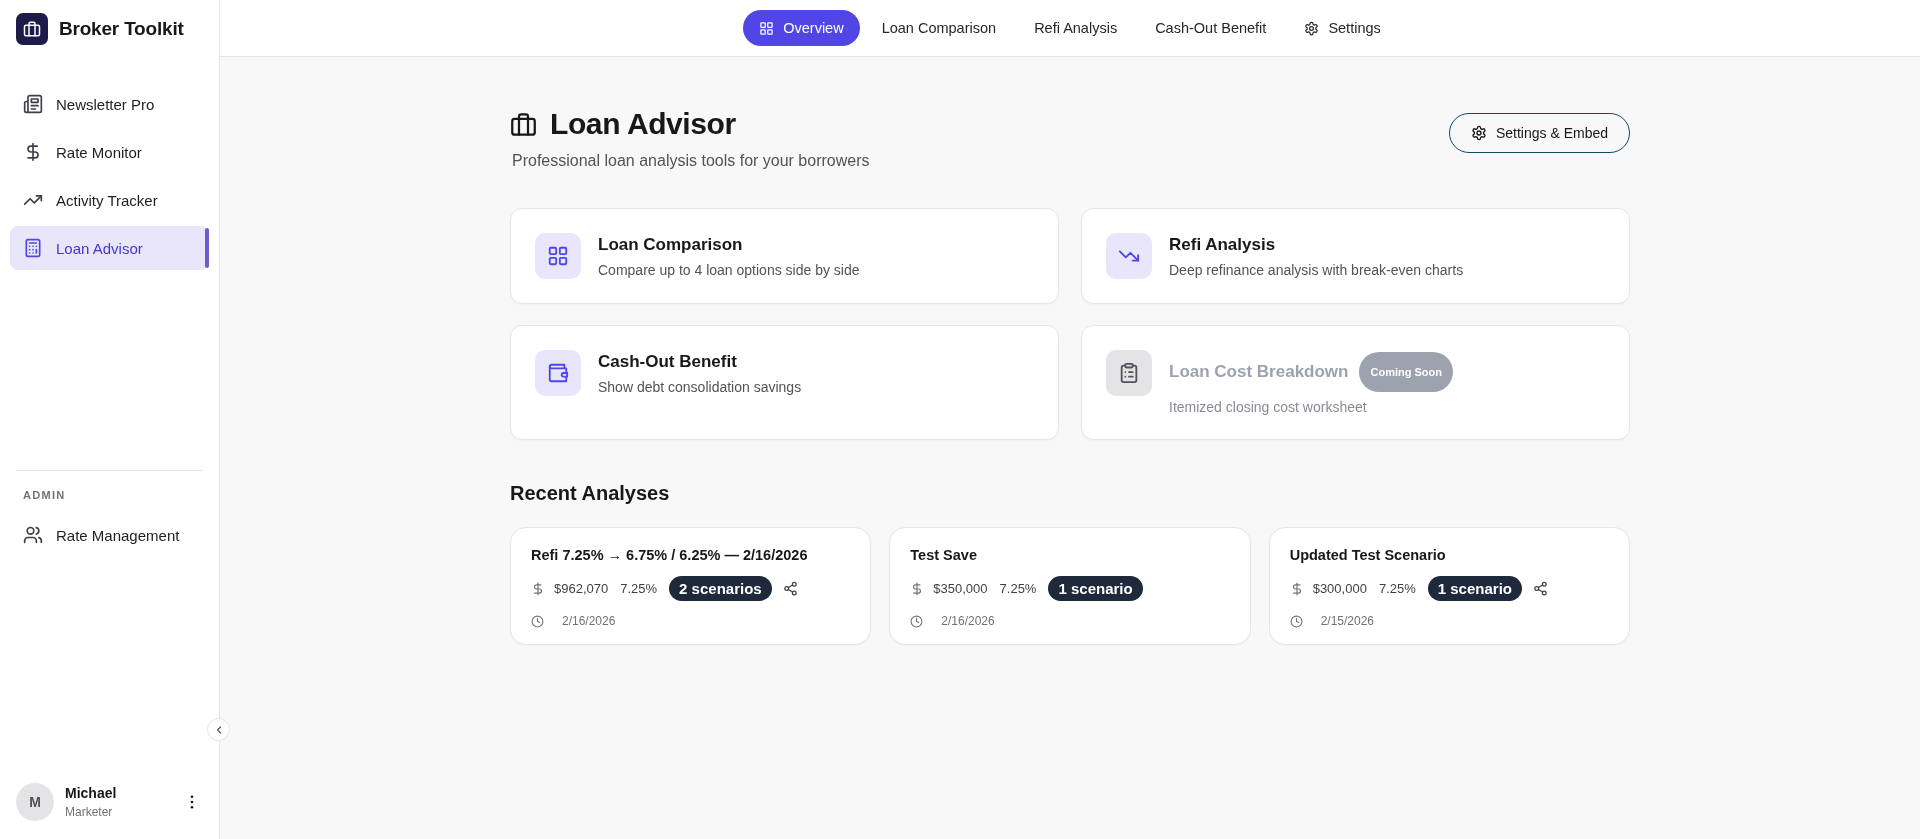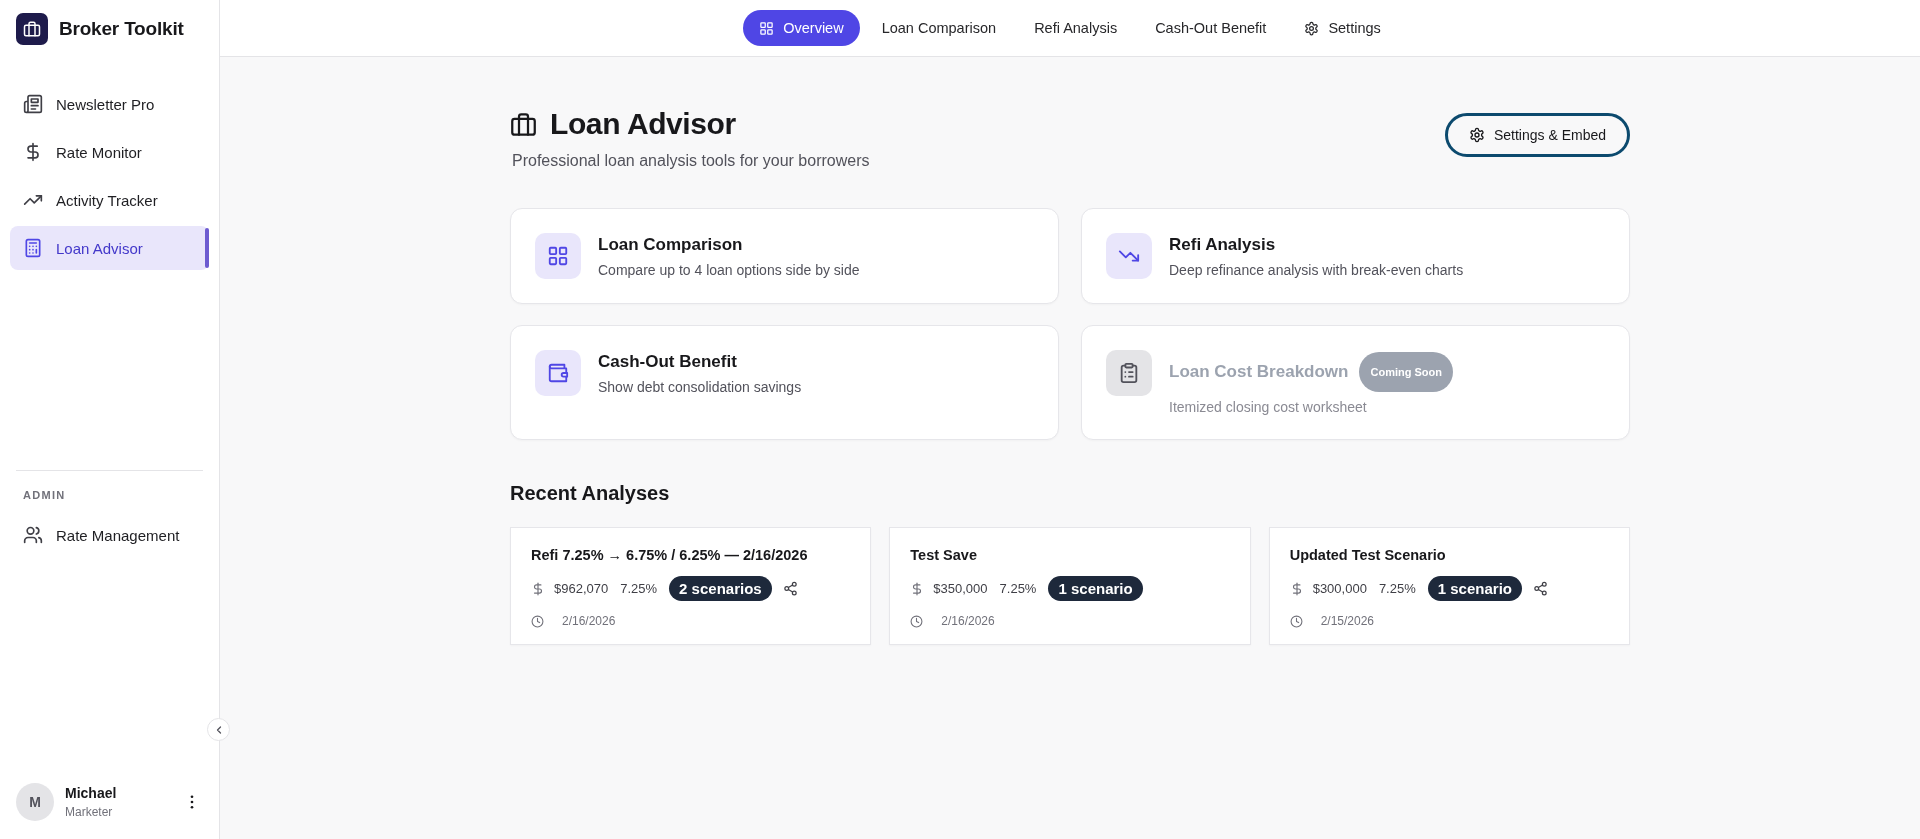--- a/index.html
+++ b/index.html
@@ -96,21 +96,21 @@
 
   .page-head { display: flex; justify-content: space-between; align-items: flex-start; }
   .title-row { display: flex; align-items: center; gap: 13px; }
   .title-row .icon { color: #18181b; display: flex; }
   .title-row .icon svg { width: 27px; height: 27px; }
   .page-title { font-size: 30px; font-weight: 700; margin: 0; letter-spacing: -0.4px; }
   .subtitle { margin: 11px 0 0 2px; font-size: 16px; color: #52525b; }
   .settings-embed {
     display: flex; align-items: center; gap: 9px;
     padding: 11px 21px; margin-top: 6px;
-    border: 3px solid #0c4a6e; border-radius: 999px;
+    border: 1px solid #0c4a6e; border-radius: 999px;
     background: transparent; font-family: inherit;
     font-size: 14px; font-weight: 500; color: #18181b; cursor: pointer;
   }
   .settings-embed .icon { display: flex; color: #18181b; }
   .settings-embed .icon svg { width: 16px; height: 16px; }
 
   
   .feature-grid { display: grid; grid-template-columns: 1fr 1fr; gap: 21px 22px; margin-top: 38px; }
   .feature-card {
     background: #fff; border: 1px solid #e6e6ea; border-radius: 12px;
@@ -134,21 +134,21 @@
     background: #9ca3af; color: #fff;
     font-size: 11px; font-weight: 600;
     padding: 14px 11px; border-radius: 999px;
     margin-left: 11px; white-space: nowrap;
   }
 
   
   .recent-heading { font-size: 20px; font-weight: 700; margin: 42px 0 22px; }
   .recent-grid { display: grid; grid-template-columns: repeat(3, 1fr); gap: 18px; }
   .recent-card {
-    background: #fff; border: 1px solid #e6e6ea; border-radius: 0;
+    background: #fff; border: 1px solid #e6e6ea; border-radius: 16px;
     padding: 19px 20px 16px; cursor: pointer;
     box-shadow: 0 1px 2px rgba(0,0,0,0.03);
   }
   .recent-title { font-size: 14.5px; font-weight: 600; white-space: nowrap; overflow: hidden; text-overflow: ellipsis; }
   .recent-meta { display: flex; align-items: center; gap: 9px; margin-top: 13px; color: #3f3f46; }
   .recent-meta .micon { display: flex; color: #71717a; }
   .recent-meta .micon svg { width: 14px; height: 14px; }
   .amount { font-size: 13px; }
   .rate { font-size: 13px; margin-left: 3px; }
   .scenario-badge {

